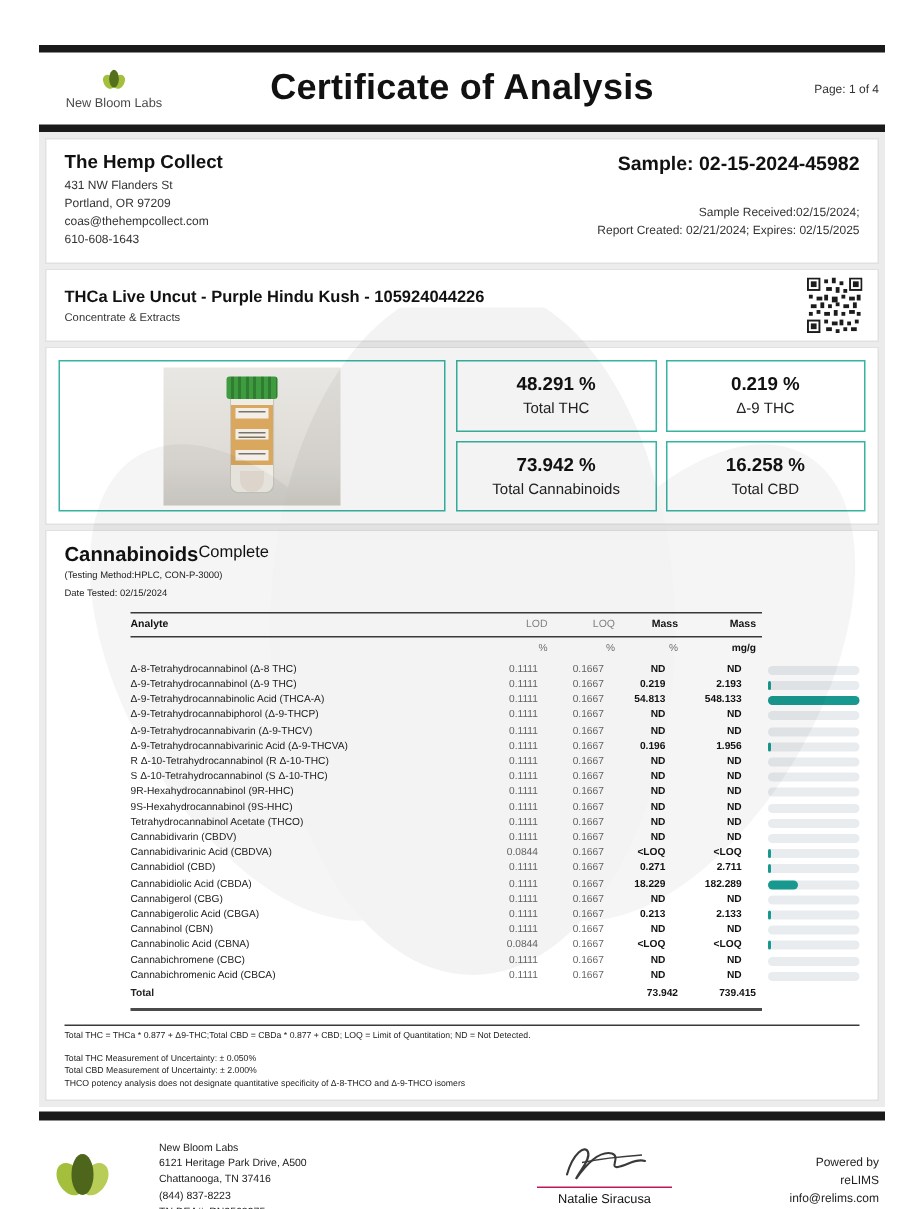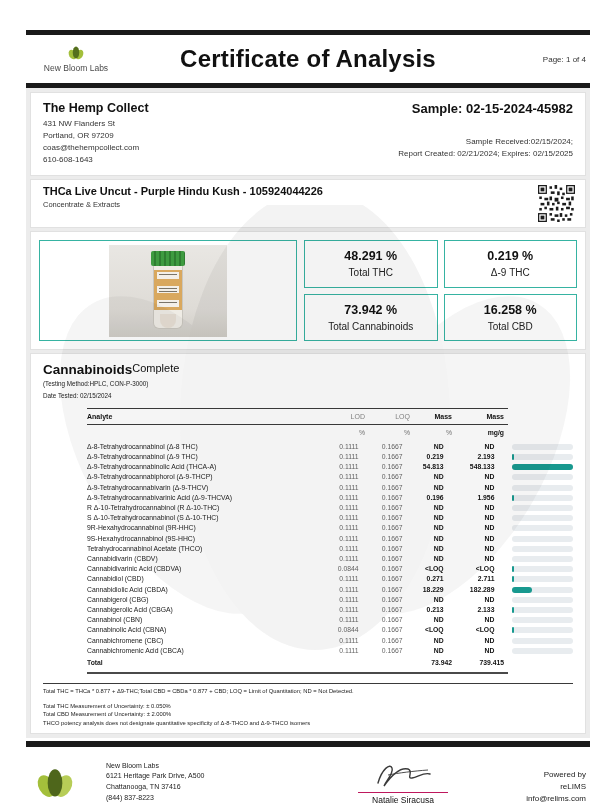--- a/index.html
+++ b/index.html
@@ -20,21 +20,21 @@
   .graywrap{background:#ececec;margin:0 26px;padding:4px;}
   .card{background:#fff;border:1px solid #e1e1e1;margin-bottom:3px;position:relative;}
   .card:last-child{margin-bottom:0;}
   
   .client{display:flex;justify-content:space-between;padding:8px 12px 9px;}
   .client-name{font-size:12.5px;font-weight:700;color:#111;margin-bottom:3px;}
   .client-line{font-size:8px;color:#333;line-height:1.5;}
   .sample-id{font-size:13px;font-weight:700;color:#111;text-align:right;margin-bottom:20px;}
   .sample-line{font-size:8px;color:#333;line-height:1.55;text-align:right;}
   
-  .product{display:flex;justify-content:space-between;align-items:flex-start;padding:5px 10px 5px 12px;}
+  .product{display:flex;justify-content:space-between;align-items:center;padding:5px 10px 5px 12px;}
   .product-name{font-size:11px;font-weight:600;color:#111;margin-bottom:3px;}
   .product-cat{font-size:7.5px;color:#333;}
   .qr svg{width:37px;height:37px;display:block;}
   
   .summary{display:flex;gap:7px;padding:8px;}
   .photo-box{flex:0 0 256px;border:1.5px solid #36b3a2;height:99px;display:flex;align-items:center;justify-content:center;background:#fff;}
   .photo{width:118px;height:92px;background:linear-gradient(180deg,#e9e7e3 0%,#dedbd6 70%,#cfccc6 100%);position:relative;}
   .vial{position:absolute;left:42px;top:6px;width:34px;height:80px;}
   .vial-cap{width:34px;height:15px;background:repeating-linear-gradient(90deg,#3e9b40 0 3px,#2f7d31 3px 5px);border-radius:2px;}
   .vial-body{width:28px;height:62px;margin:0 auto;background:#efece5;border:1px solid #c9c6bf;border-top:none;border-radius:0 0 6px 6px;position:relative;overflow:hidden;}

